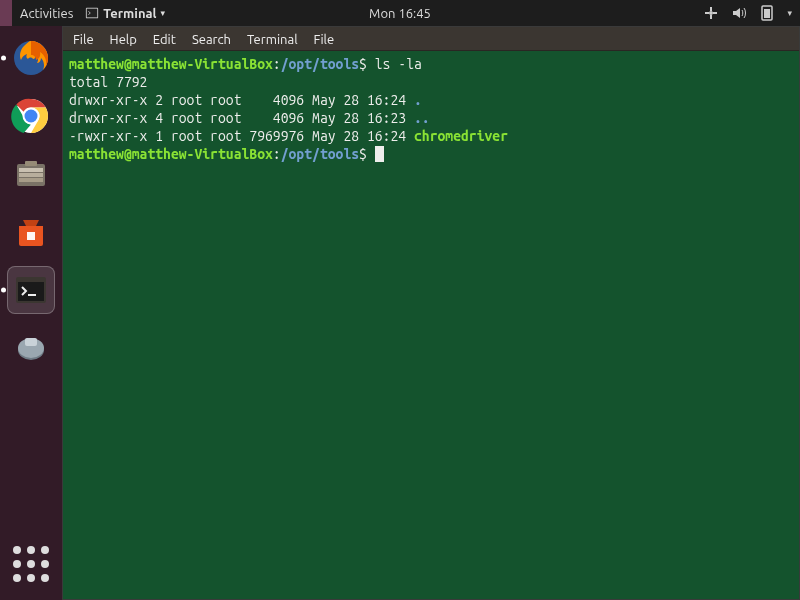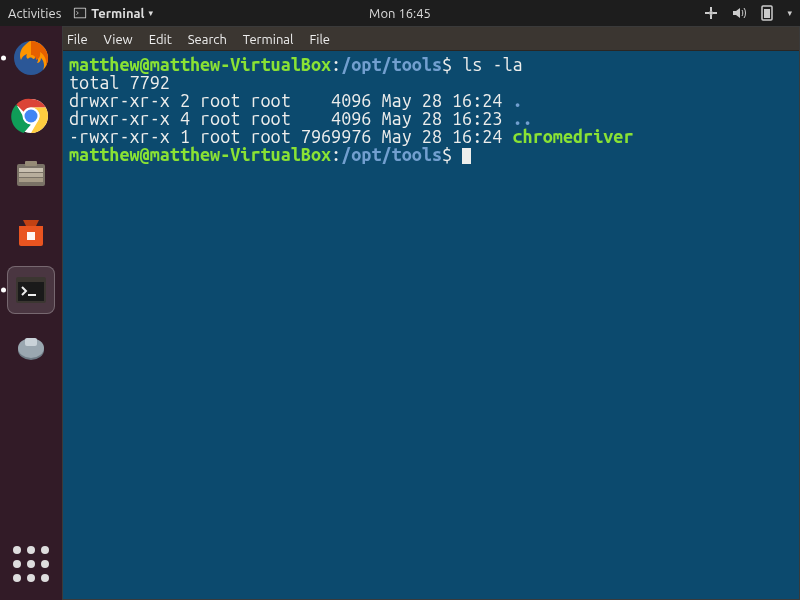--- a/index.html
+++ b/index.html
@@ -4,20 +4,21 @@
 <style>
   * { margin: 0; padding: 0; box-sizing: border-box; }
   html, body { width: 800px; height: 600px; overflow: hidden; font-family: "Ubuntu", "DejaVu Sans", sans-serif; }
   body { background: #6a3b54; position: relative; }
 
   
   .topbar {
     height: 26px; background: #1d1d1d; color: #ddd; display: flex;
     align-items: center; font-size: 13px; padding: 0 8px;
     justify-content: space-between;
+    margin-left: 12px;
   }
   .topbar .left, .topbar .right { display: flex; align-items: center; gap: 12px; }
   .topbar .center { position: absolute; left: 50%; transform: translateX(-50%); }
   .topbar .app { display: flex; align-items: center; gap: 4px; font-weight: bold; }
   .topbar .app svg { width: 14px; height: 14px; }
   .topbar .right svg { width: 16px; height: 16px; }
 
   
   .dock {
     position: absolute; left: 0; top: 26px; bottom: 0; width: 62px;
@@ -52,28 +53,28 @@
     display: flex; align-items: center; justify-content: center;
     color: #eee; font-size: 13px; font-weight: bold; position: relative;
     border-bottom: 1px solid #2a2623;
   }
   .winbtns { position: absolute; right: 6px; top: 4px; display: flex; gap: 6px; }
   .winbtn { width: 16px; height: 16px; border-radius: 50%; background:#5a554e; display:flex;align-items:center;justify-content:center;font-size:10px;color:#2a2623; }
   .winbtn.close { background:#e95420; color:#3a1405; }
 
   .menubar {
     height: 24px; background: #3b3631; color: #eee; display: flex;
-    align-items: center; gap: 16px; padding: 0 4px; font-size: 13px;
+    align-items: center; gap: 16px; padding: 0 10px; font-size: 13px;
     border-bottom: 1px solid #2a2623;
   }
   .menubar span { cursor: default; }
 
   .term {
-    flex: 1; background: #0c4a6e; color: #eeeeec; padding: 4px 6px;
-    font-family: "Ubuntu Mono","DejaVu Sans Mono",monospace; font-size: 18px;
+    flex: 1; background: #14532d; color: #eeeeec; padding: 4px 6px;
+    font-family: "Ubuntu Mono","DejaVu Sans Mono",monospace; font-size: 14px;
     line-height: 18px; white-space: pre;
   }
   .term .prompt-user { color:#8ae234; font-weight:bold; }
   .term .prompt-path { color:#729fcf; font-weight:bold; }
   .term .exec { color:#8ae234; font-weight:bold; }
   .term .dir  { color:#729fcf; font-weight:bold; }
   .term .cursor {
     display:inline-block; width:9px; height:16px; background:#eeeeec;
     vertical-align: text-bottom;
   }
@@ -171,21 +172,21 @@
       <span></span>
     <span></span>
       <span></span>
       <span></span>
   </div>
 </div>
 
 <div class="window">
   <div class="menubar">
     <span>File</span>
-    <span>View</span>
+    <span>Help</span>
     <span>Edit</span>
     <span>Search</span>
     <span>Terminal</span>
     <span>File</span>
   </div>
   <div class="term" id="term"><span class="prompt-user">matthew@matthew-VirtualBox</span>:<span class="prompt-path">/opt/tools</span>$ ls -la
 total 7792
 drwxr-xr-x 2 root root    4096 May 28 16:24 <span class="dir">.</span>
 drwxr-xr-x 4 root root    4096 May 28 16:23 <span class="dir">..</span>
 -rwxr-xr-x 1 root root 7969976 May 28 16:24 <span class="exec">chromedriver</span>

